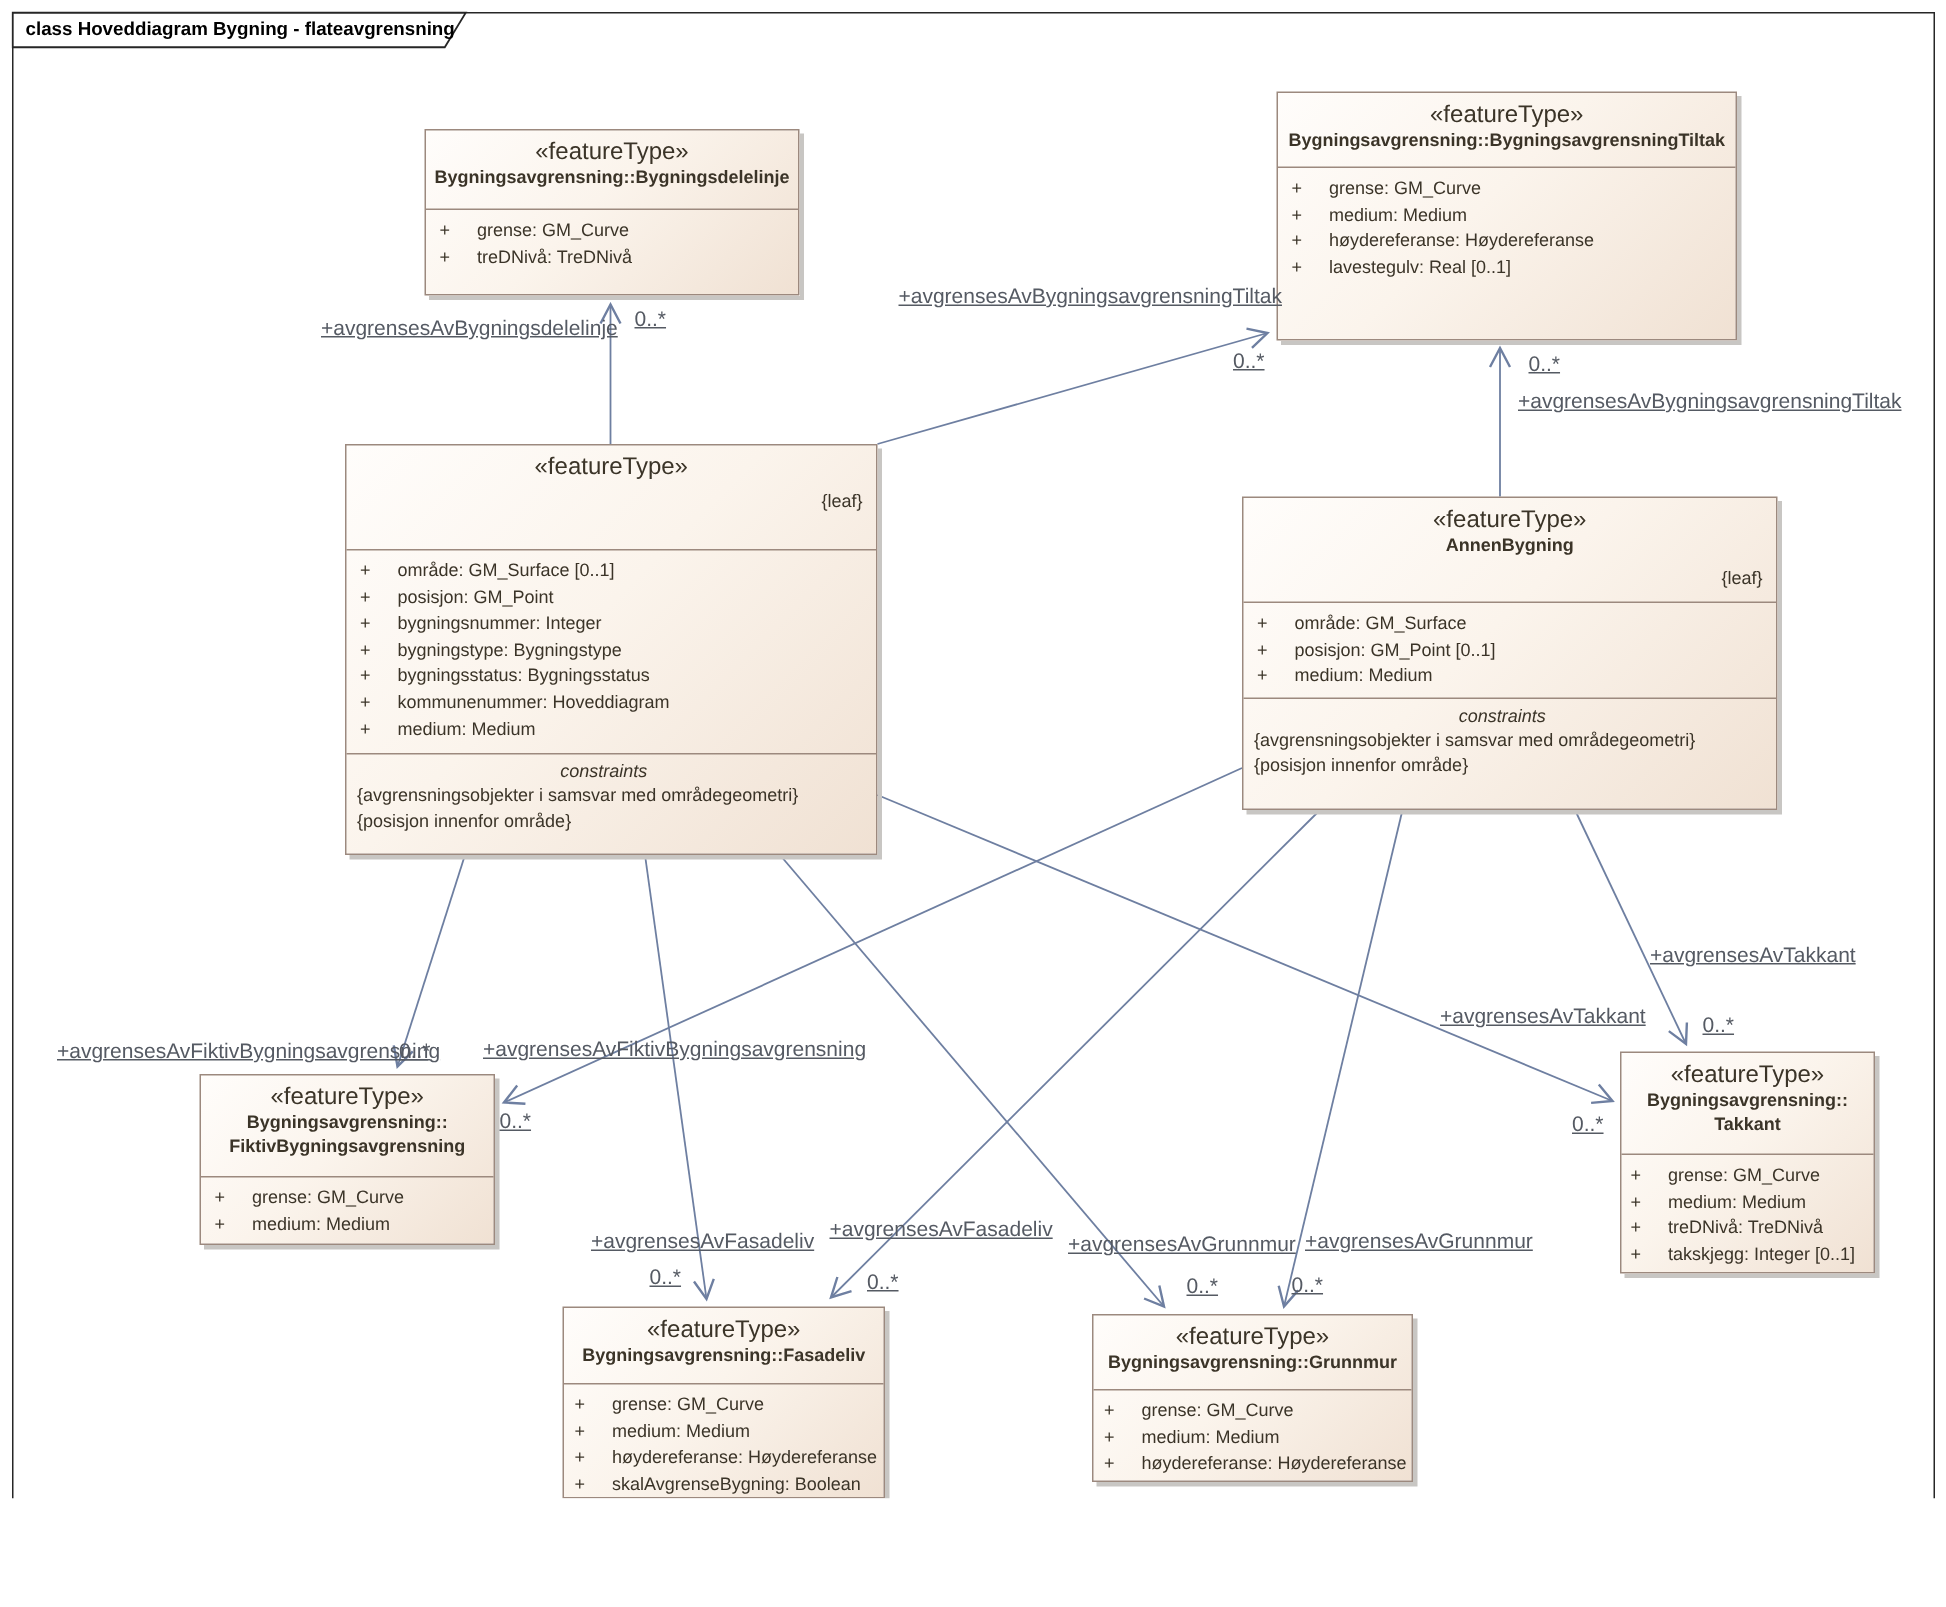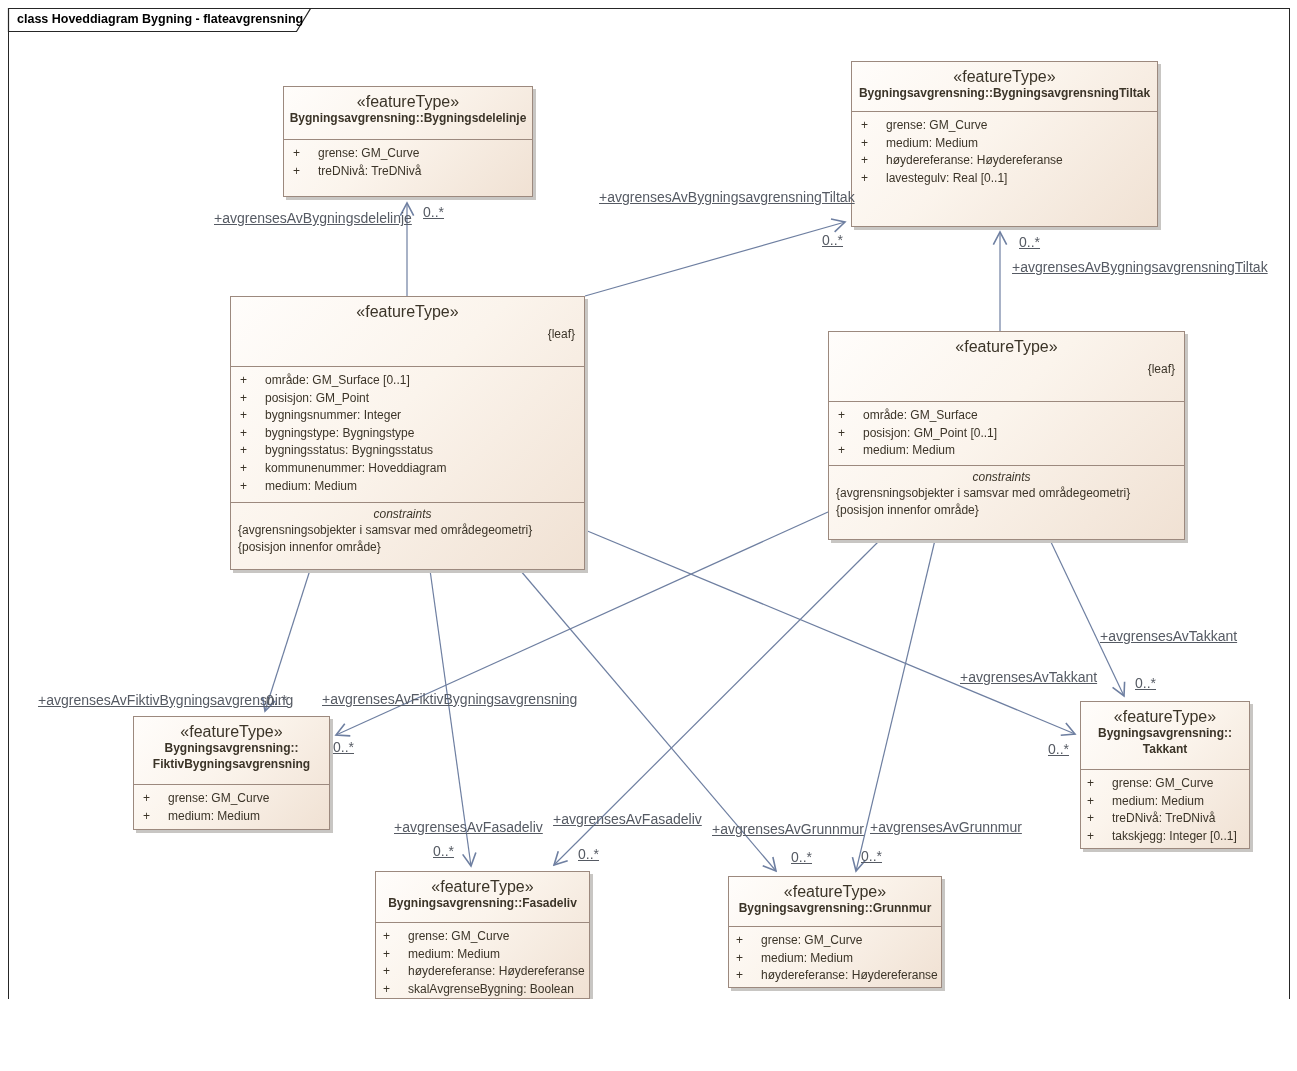--- a/index.html
+++ b/index.html
@@ -133,20 +133,21 @@
     <div class="cons">
       <div class="cons-title">constraints</div>
       <div class="cons-line">{avgrensningsobjekter i samsvar med områdegeometri}</div>
       <div class="cons-line">{posisjon innenfor område}</div>
     </div>
   </div>
 
   <div class="uml-class" style="left:828px;top:331px;width:357px;height:209px">
     <div class="head" style="height:69px">
       <div class="stereo">«featureType»</div>
+      <div class="cname">AnnenBygning</div>
       <div class="leaf">{leaf}</div>
     </div>
     <div class="attrs" style="height:64px">
       <div class="arow">
           <span class="vis">+</span>
           <span class="atext">område: GM_Surface</span>
         </div>
       <div class="arow">
           <span class="vis">+</span>
           <span class="atext">posisjon: GM_Point [0..1]</span>

